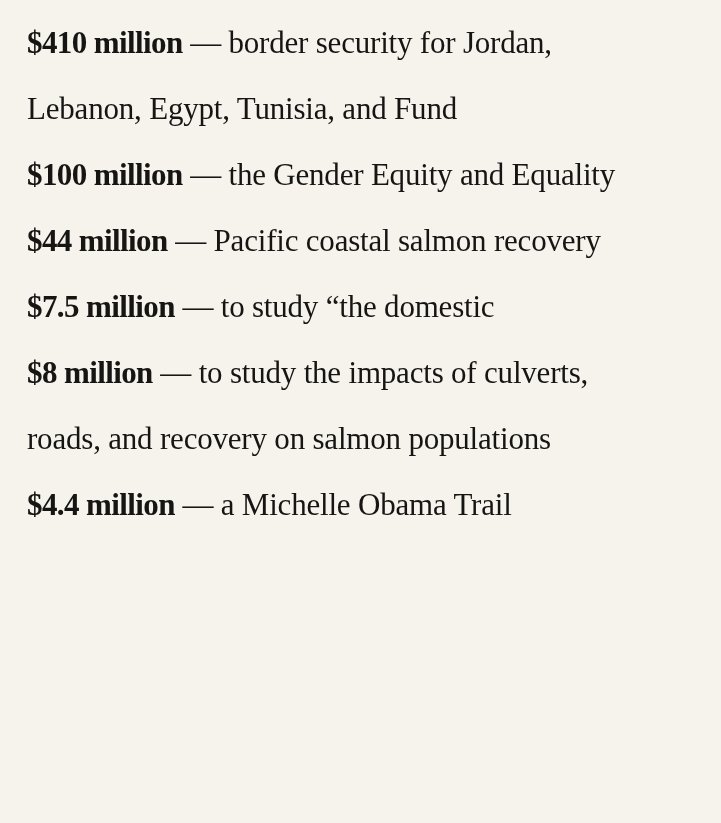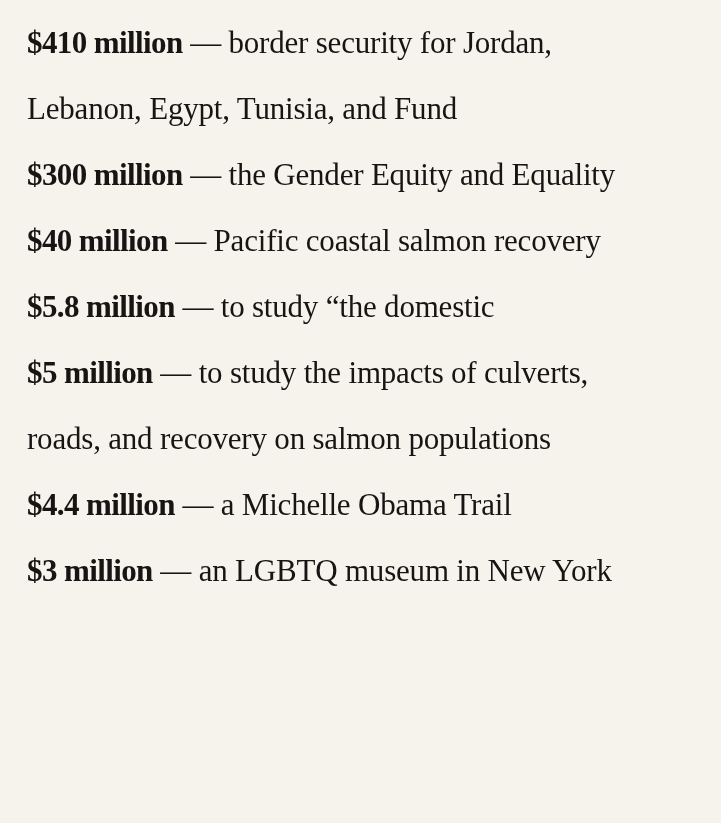--- a/index.html
+++ b/index.html
@@ -36,32 +36,29 @@
 </head>
 <body>
 
 <div class="article">
   <div id="budget-list">
       <div class="item">
         <div class="line"><strong class="amount">$410 million</strong> — border security for Jordan,</div>
         <div class="line">Lebanon, Egypt, Tunisia, and Fund</div>
       </div>
       <div class="item">
-        <div class="line"><strong class="amount">$300 million</strong> — the Gender Equity and Equality</div>
+        <div class="line"><strong class="amount">$100 million</strong> — the Gender Equity and Equality</div>
       </div>
       <div class="item">
-        <div class="line"><strong class="amount">$40 million</strong> — Pacific coastal salmon recovery</div>
+        <div class="line"><strong class="amount">$44 million</strong> — Pacific coastal salmon recovery</div>
       </div>
       <div class="item">
-        <div class="line"><strong class="amount">$5.8 million</strong> — to study “the domestic</div>
+        <div class="line"><strong class="amount">$7.5 million</strong> — to study “the domestic</div>
       </div>
       <div class="item">
-        <div class="line"><strong class="amount">$5 million</strong> — to study the impacts of culverts,</div>
+        <div class="line"><strong class="amount">$8 million</strong> — to study the impacts of culverts,</div>
         <div class="line">roads, and recovery on salmon populations</div>
       </div>
       <div class="item">
         <div class="line"><strong class="amount">$4.4 million</strong> — a Michelle Obama Trail</div>
       </div>
-      <div class="item">
-        <div class="line"><strong class="amount">$3 million</strong> — an LGBTQ museum in New York</div>
-      </div>
     </div>
 </div>
 
 </body></html>

